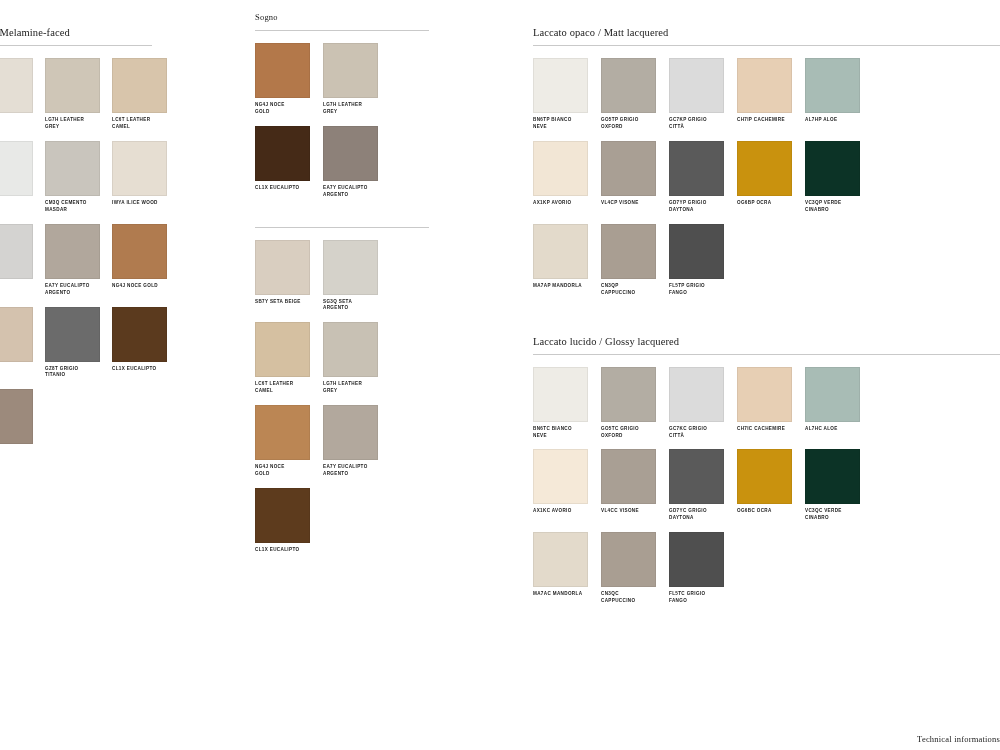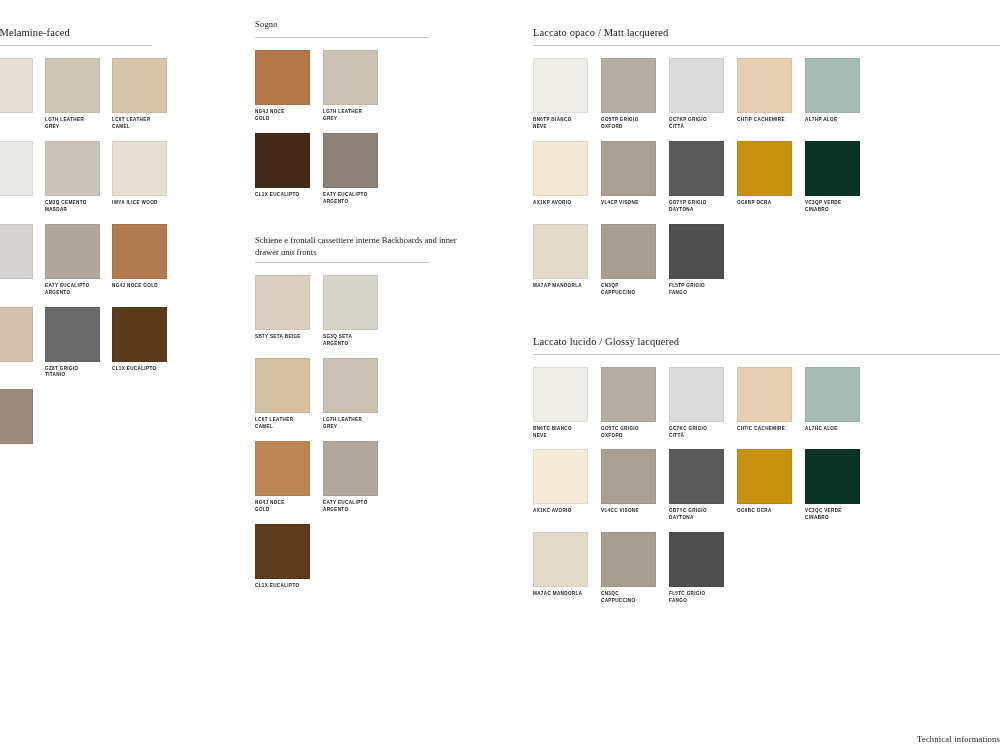--- a/index.html
+++ b/index.html
@@ -178,21 +178,21 @@
         </div>
         <div style="display: flex; width: 100%;">
           <div class="swatch">
             <span class="chip" style="background: rgb(156, 138, 124);"></span>
             <div class="label">IOKA</div>
           </div>
         </div>
       </div>
   </div>
 
-  <div class="col" id="col-b" style="top:19px;">
+  <div class="col" id="col-b" style="top:12px;">
     <div class="brand">Sogno</div>
     <div class="rule"></div>
     <div class="swatch-grid" id="grid-mid-1">
         <div style="display: flex; width: 100%;">
           <div class="swatch">
             <span class="chip" style="background: rgb(179, 120, 74);"></span>
             <div class="label">NG4J NOCE
 GOLD</div>
           </div>
           <div class="swatch">
@@ -207,22 +207,20 @@
             <div class="label">CL1X EUCALIPTO</div>
           </div>
           <div class="swatch">
             <span class="chip" style="background: rgb(141, 129, 121);"></span>
             <div class="label">EA7Y EUCALIPTO
 ARGENTO</div>
           </div>
         </div>
       </div>
     <div class="block-gap"></div>
-    <div class="subhead">Schiene e frontali cassettiere interne
-Backboards and inner drawer unit fronts</div>
     <div class="rule"></div>
     <div class="swatch-grid" id="grid-mid-2">
         <div style="display: flex; width: 100%;">
           <div class="swatch">
             <span class="chip" style="background: rgb(217, 206, 192);"></span>
             <div class="label">SB7Y SETA BEIGE</div>
           </div>
           <div class="swatch">
             <span class="chip" style="background: rgb(213, 210, 202);"></span>
             <div class="label">SG3Q SETA

